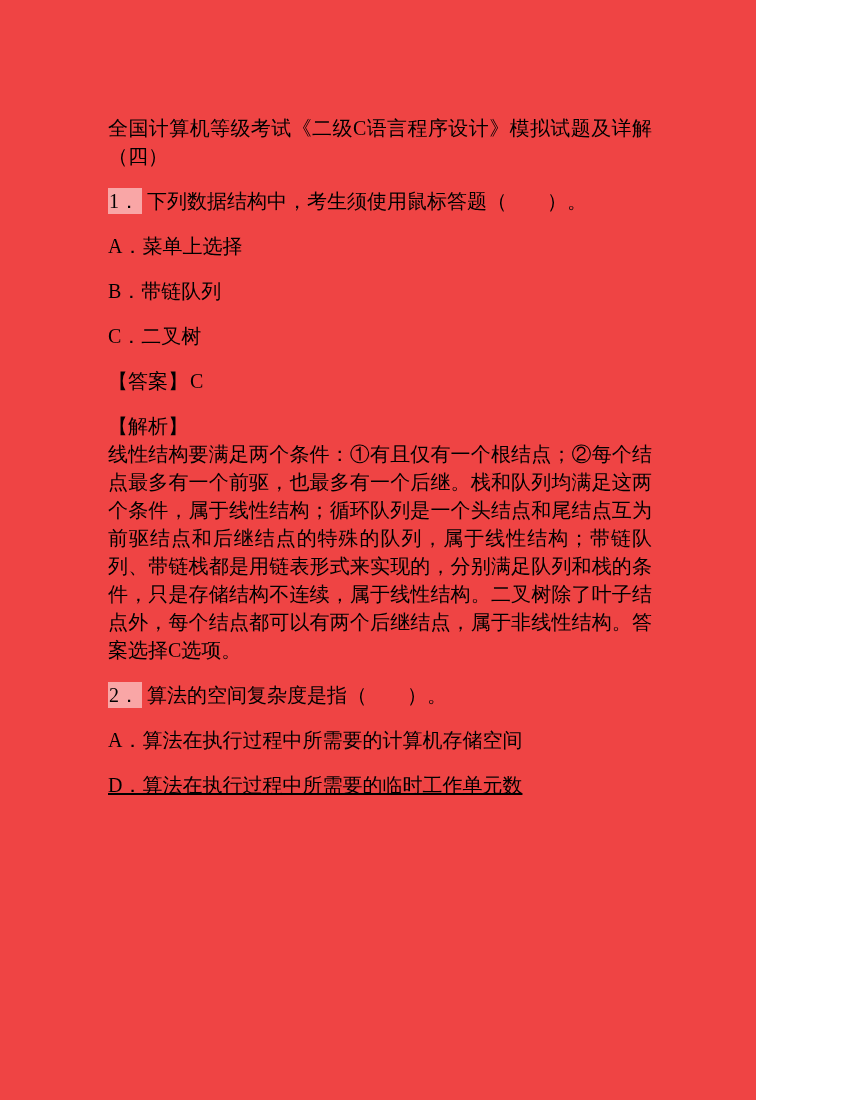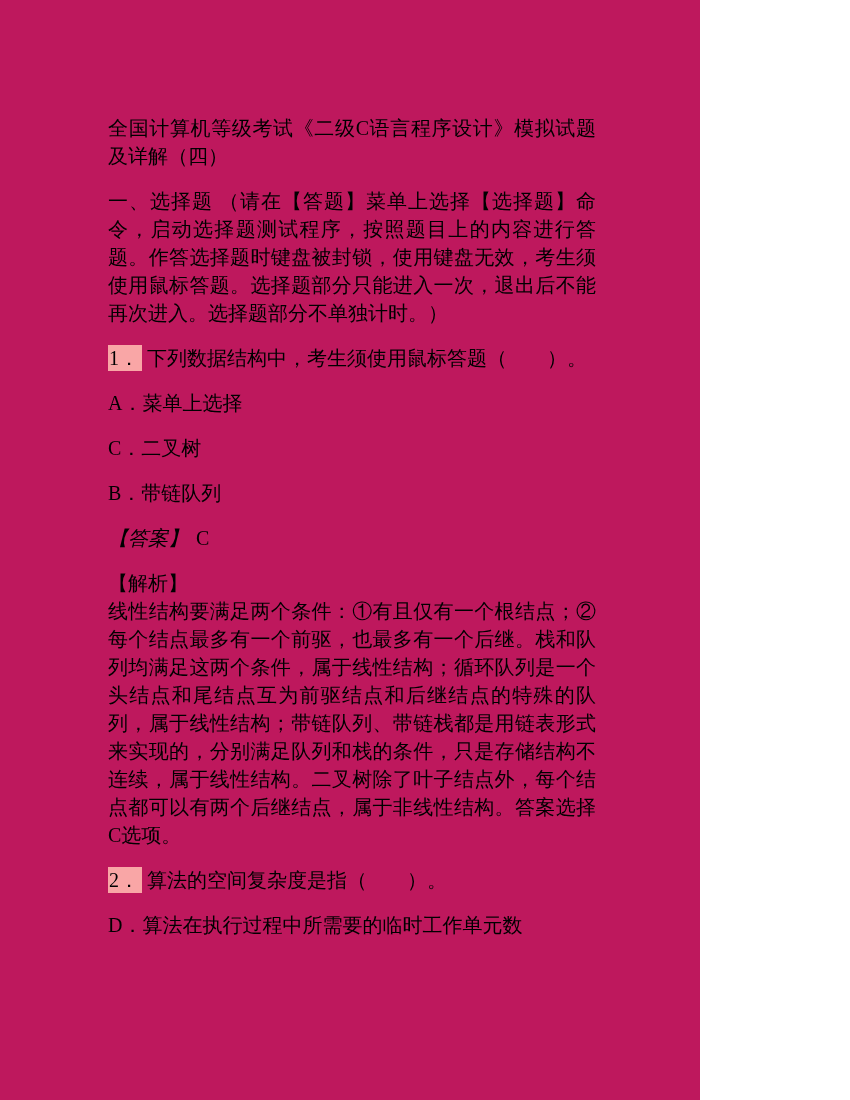--- a/index.html
+++ b/index.html
@@ -9,57 +9,57 @@
   }
   body {
     width: 850px;
     height: 1100px;
     overflow: hidden;
     font-family: "Liberation Serif", "DejaVu Serif", serif;
     color: #000000;
   }
   .page {
     box-sizing: border-box;
-    width: 700px;
+    width: 756px;
     height: 1100px;
     padding: 114px 104px 0 108px;
-    background: #be185d;
+    background: #ef4444;
   }
   .para {
     margin: 0 0 17px 0;
     font-size: 20px;
     line-height: 28px;
     text-align: justify;
     word-break: break-all;
   }
-  .para:last-child { margin-bottom: 12px; }
+  .para:last-child { margin-bottom: 12px; text-decoration: underline; }
   .hl {
     background: #f9a6a6;
     padding: 2px 3px 2px 1px;
     margin-right: 5px;
   }
   .blk { display: block; }
-  .ans-label { margin-right: 8px; font-style: italic; }
+  .ans-label { margin-right: 2px; }
 </style>
 </head>
 <body>
 
 <div class="page">
 
   <p class="para">全国计算机等级考试《二级C语言程序设计》模拟试题及详解（四）</p>
 
-  <p class="para">一、选择题 （请在【答题】菜单上选择【选择题】命令，启动选择题测试程序，按照题目上的内容进行答题。作答选择题时键盘被封锁，使用键盘无效，考生须使用鼠标答题。选择题部分只能进入一次，退出后不能再次进入。选择题部分不单独计时。）</p>
 
   <p class="para"><span class="hl">1．</span><span>下列数据结构中，考生须使用鼠标答题（　　）。</span></p>
 
   <p class="para">A．菜单上选择</p>
+  <p class="para">B．带链队列</p>
   <p class="para">C．二叉树</p>
-  <p class="para">B．带链队列</p>
 
   <p class="para"><span class="ans-label">【答案】</span><span>C</span></p>
 
   <p class="para"><span class="blk">【解析】</span><span>线性结构要满足两个条件：①有且仅有一个根结点；②每个结点最多有一个前驱，也最多有一个后继。栈和队列均满足这两个条件，属于线性结构；循环队列是一个头结点和尾结点互为前驱结点和后继结点的特殊的队列，属于线性结构；带链队列、带链栈都是用链表形式来实现的，分别满足队列和栈的条件，只是存储结构不连续，属于线性结构。二叉树除了叶子结点外，每个结点都可以有两个后继结点，属于非线性结构。答案选择C选项。</span></p>
 
   <p class="para"><span class="hl">2．</span><span>算法的空间复杂度是指（　　）。</span></p>
 
+  <p class="para">A．算法在执行过程中所需要的计算机存储空间</p>
   <p class="para">D．算法在执行过程中所需要的临时工作单元数</p>
 
 </div>
 
 </body></html>

